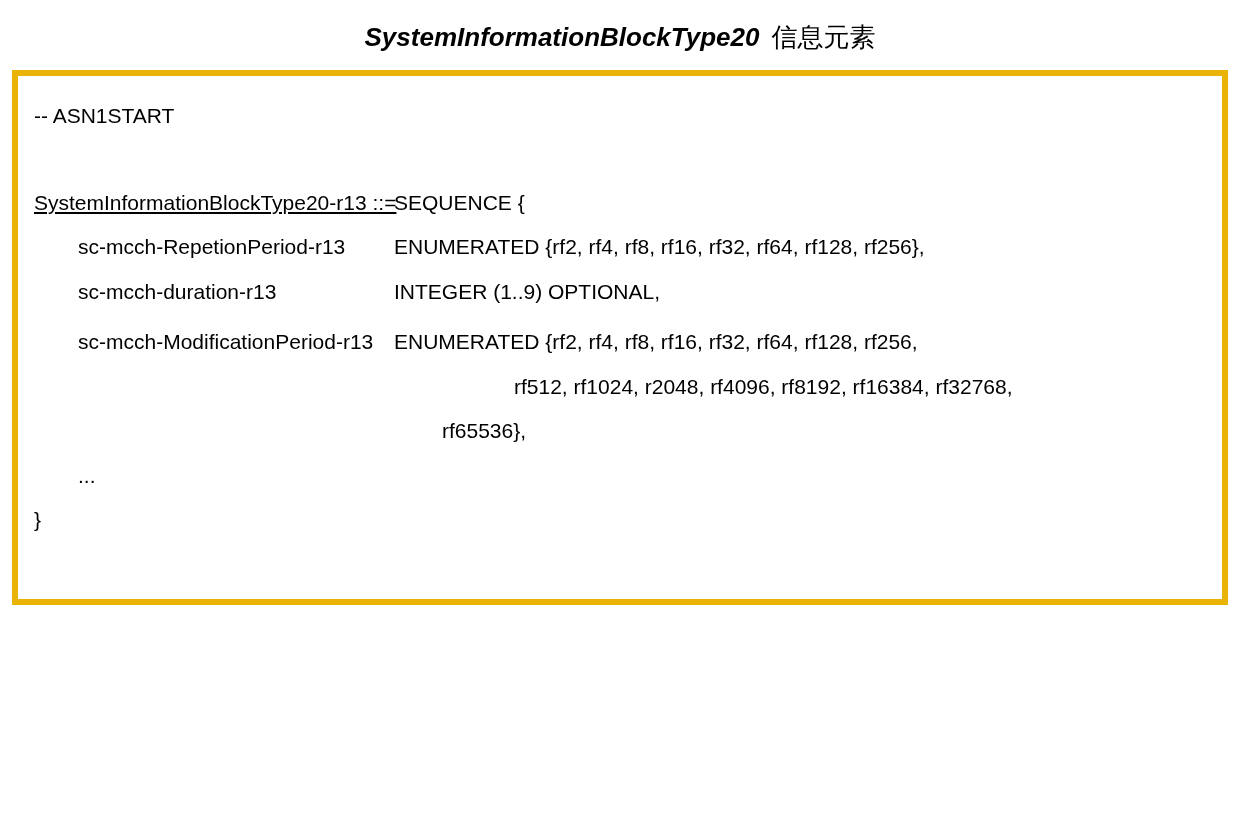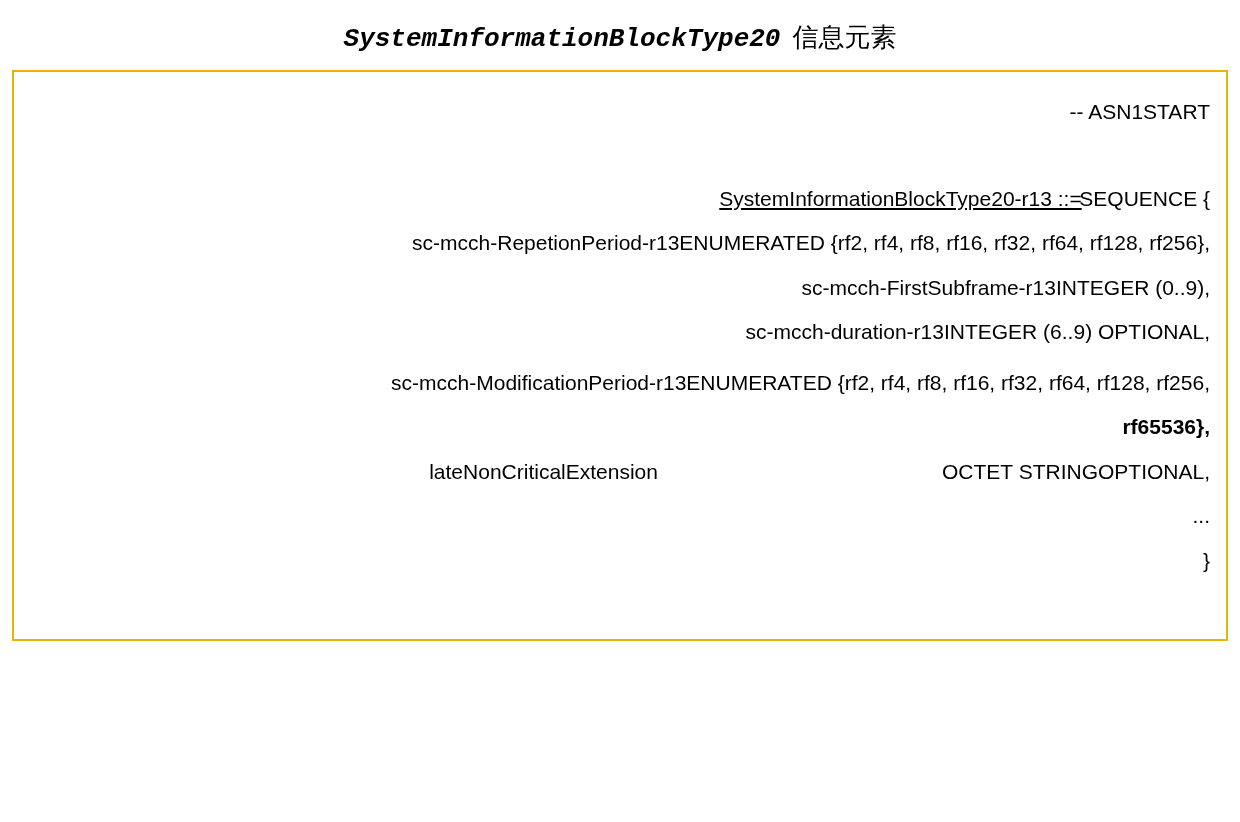--- a/index.html
+++ b/index.html
@@ -10,35 +10,34 @@
     width: 1240px;
   }
   .title {
     text-align: center;
     font-size: 26px;
     margin: 20px 0 15px 0;
   }
   .title-italic {
     font-style: italic;
     font-weight: bold;
-    font-family: Liberation Mono, monospace;
+    font-family: Liberation Sans, sans-serif;
   }
   .title-cjk {
     font-family: "Microsoft YaHei", "SimSun", sans-serif;
     font-style: normal;
     font-weight: normal;
     margin-left: 12px;
   }
   .box {
-    border: 2px solid #eab308;
+    border: 6px solid #eab308;
     margin: 0 12px 12px 12px;
     padding: 12px 16px 20px 16px;
     font-size: 21px;
     line-height: 1.55;
-    text-align: right;
   }
   .asn-line {
     white-space: pre;
     font-family: Arial, sans-serif;
     margin: 12px 0;
   }
   .indent1 { padding-left: 44px; }
   .gap { height: 30px; }
 </style>
 </head>
@@ -52,30 +51,29 @@
 
   <div class="asn-line">-- ASN1START</div>
 
   <div class="gap"></div>
 
   <div class="asn-line"><span style="display:inline-block;width:360px;text-decoration:underline;">SystemInformationBlockType20-r13 ::=</span><span>SEQUENCE {</span></div>
 
   <div class="asn-line indent1"><span style="display:inline-block;width:316px;">sc-mcch-RepetionPeriod-r13</span><span>ENUMERATED {rf2, rf4, rf8, rf16, rf32, rf64, rf128, rf256},</span></div>
 
 
-  <div class="asn-line indent1"><span style="display:inline-block;width:316px;">sc-mcch-FirstSubframe-r13</span><span>INTEGER (0..9),</span></div>
 
-  <div class="asn-line indent1"><span style="display:inline-block;width:316px;">sc-mcch-duration-r13</span><span>INTEGER (6..9) OPTIONAL,</span></div>
+  <div class="asn-line indent1"><span style="display:inline-block;width:316px;">sc-mcch-duration-r13</span><span>INTEGER (1..9) OPTIONAL,</span></div>
 
   <div class="asn-line indent1"><span style="display:inline-block;width:316px;margin-top:6px;">sc-mcch-ModificationPeriod-r13</span><span>ENUMERATED {rf2, rf4, rf8, rf16, rf32, rf64, rf128, rf256,</span></div>
 
+  <div class="asn-line" style="padding-left:480px;"><span>rf512, rf1024, r2048, rf4096, rf8192, rf16384, rf32768,</span></div>
 
-  <div class="asn-line" style="padding-left:408px;font-weight:bold;"><span>rf65536},</span></div>
+  <div class="asn-line" style="padding-left:408px;"><span>rf65536},</span></div>
 
-  <div class="asn-line indent1"><span style="display:inline-block;width:316px;">lateNonCriticalExtension</span><span style="display:inline-block;width:440px;">OCTET STRING</span><span>OPTIONAL,</span></div>
 
   <div class="asn-line indent1">...</div>
 
   <div class="asn-line">}</div>
 
   <div class="gap"></div>
 
 
 </div>
 

